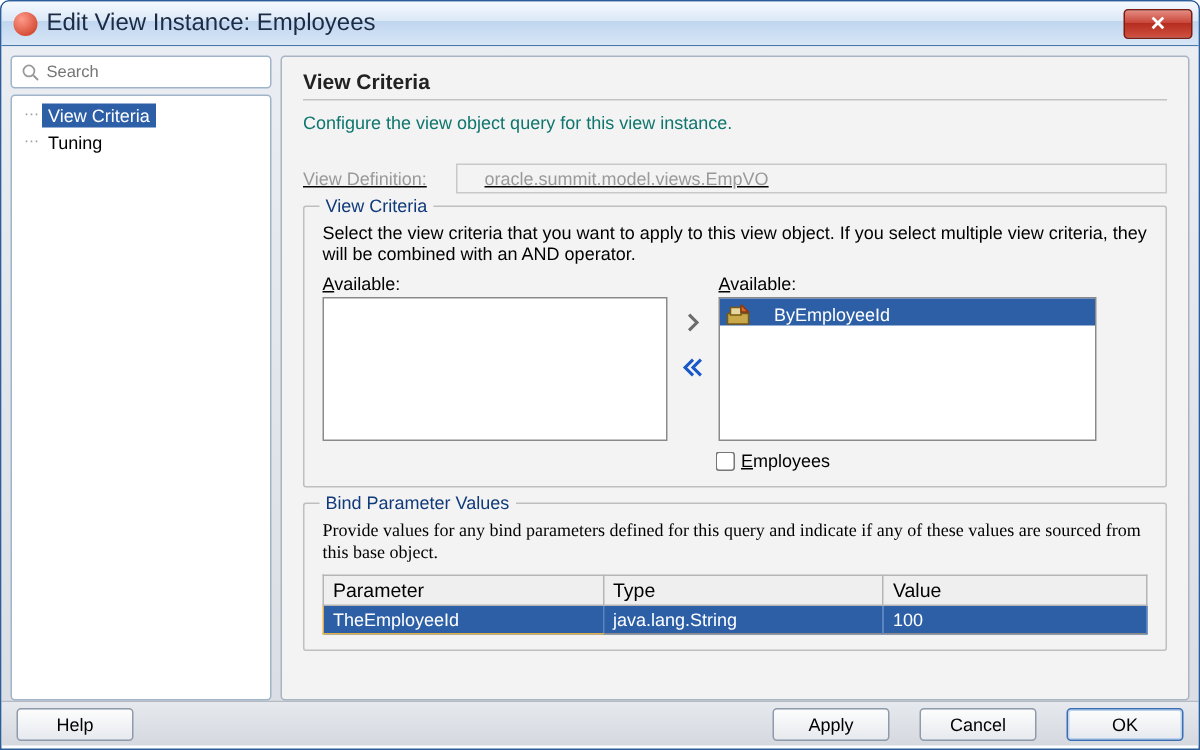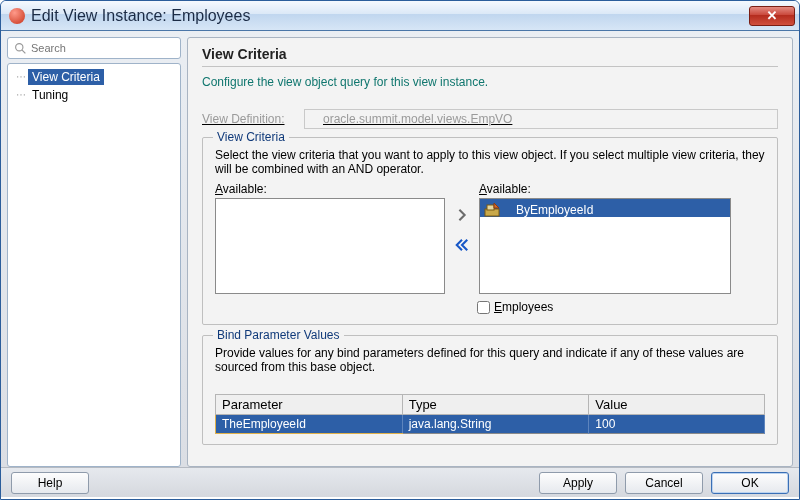--- a/index.html
+++ b/index.html
@@ -134,35 +134,35 @@
   .selected-item {
     display:flex; align-items:flex-end; gap:16px;
     background:#2d5fa7; color:#fff; height:18px; padding:0 4px;
   }
   .sel-icon {
     width:16px;height:14px;display:flex;align-items:center;justify-content:center;
   }
   .req-row { display:flex; align-items:center; gap:4px; margin-top:6px; margin-left:262px;}
   .req-row input { width:13px; height:13px; }
   
-  .bp-instr { margin-bottom:20px; }
+  .bp-instr { margin-bottom:7px;font-family:Liberation Serif, serif; }
   .bp-table { border:1px solid #8a8a8a; width:100%; border-collapse:collapse; }
   .bp-table th {
     background:#efefef; border:1px solid #b5b5b5; text-align:left; font-weight:normal; padding:2px 6px; font-size:13px;
   }
   .bp-table td {
     background:#2d5fa7; color:#ffffff; padding:2px 6px; border-right:1px solid #5d84bd; font-size:12px;
   }
   .bp-table td.first { border-left:1px solid #e0b14a; border-top:1px solid #e0b14a; border-bottom:1px solid #e0b14a;}
   
   .buttonbar {
     height:30px;
     background: linear-gradient(to bottom,#e6e9ee,#d5d8de);
     border-top:1px solid #b5bac2;
-    display:flex; align-items:center; padding:0 10px; gap:8px;
+    display:flex; align-items:center; padding:0 10px; gap:20px;
   }
   .buttonbar .spacer{flex:1;}
   .btn {
     min-width:78px; height:22px;
     background:linear-gradient(to bottom,#fdfdfd,#e6e9ee);
     border:1px solid #8f9bab; border-radius:3px;
     font-size:12px; display:flex; align-items:center; justify-content:center;
     padding:0 12px;
   }
   .btn.default { border-color:#3a6fb5; box-shadow:0 0 0 1px #bcd3ef inset;}

